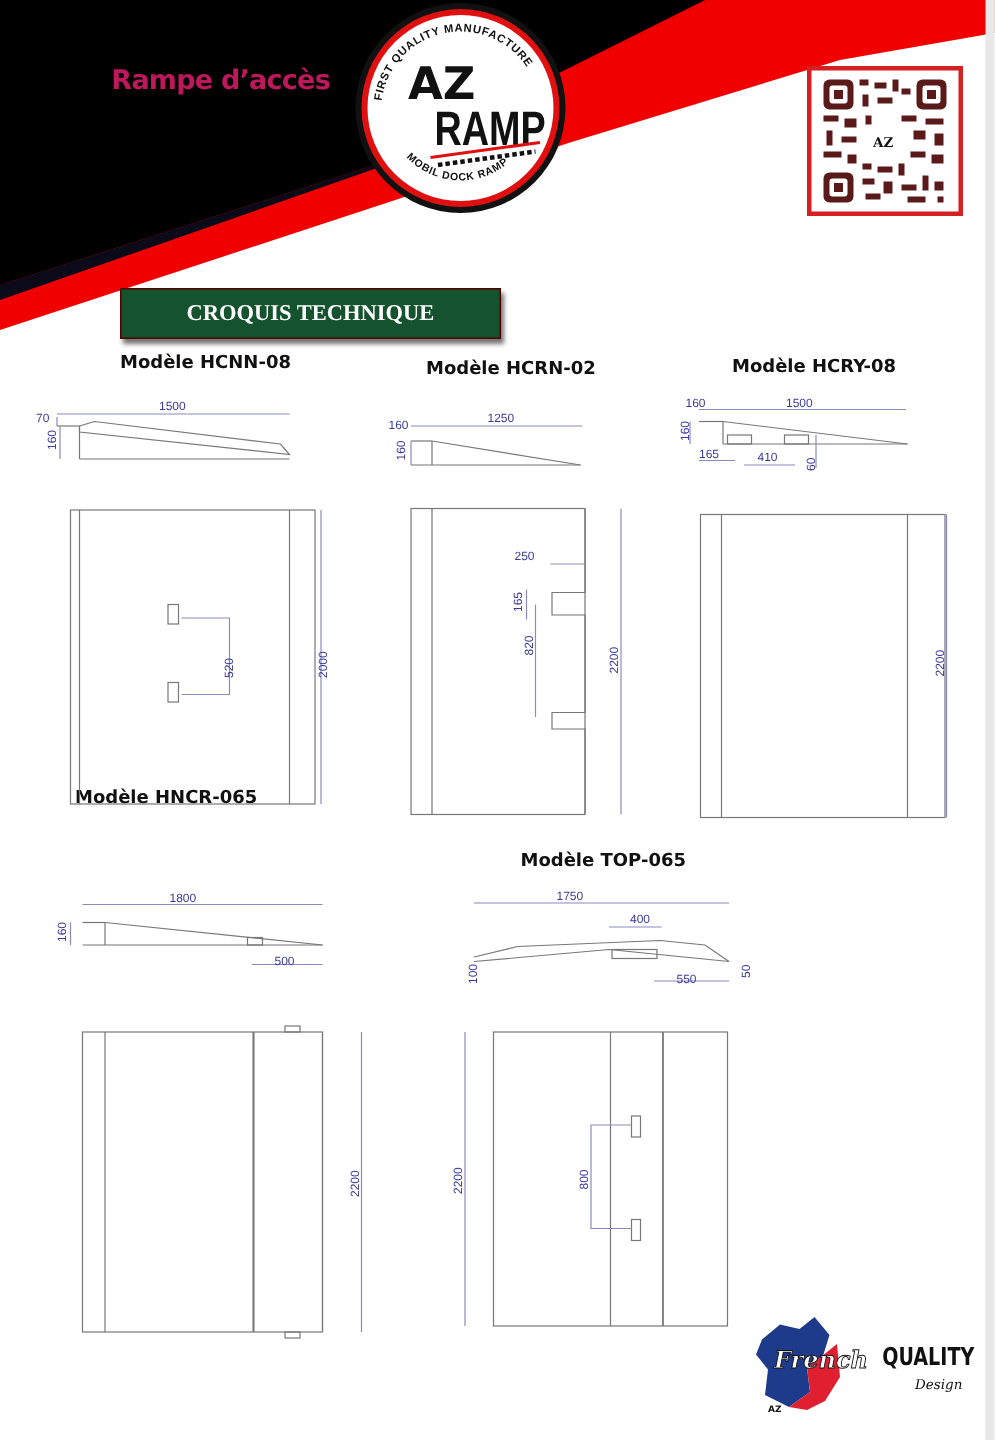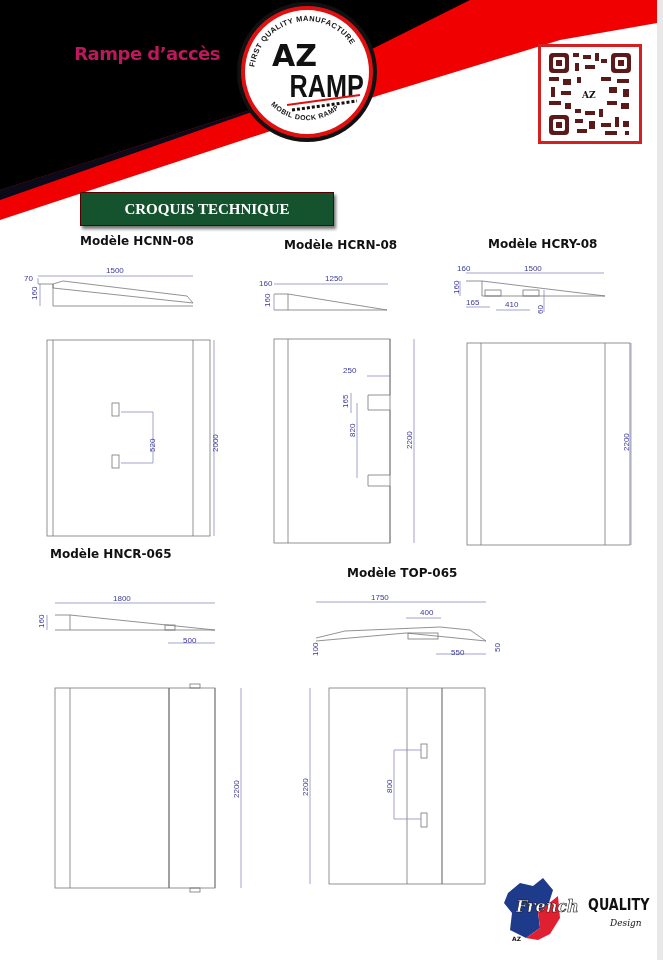--- a/index.html
+++ b/index.html
@@ -92,23 +92,23 @@
           <rect x="36" y="82" width="10" height="4"></rect>
         <rect x="64" y="84" width="12" height="4"></rect>
           <rect x="84" y="84" width="4" height="4"></rect>
       </g>
       <rect x="38" y="38" width="22" height="18" fill="#fff"></rect>
       <text x="41" y="51" font-size="9" font-weight="bold" fill="#111" font-family="DejaVu Serif, serif">AZ</text>
     </svg>
   </div>
 
   <div class="model-title" style="left:48px;top:234px;margin-left:32px;">Modèle HCNN-08</div>
-  <div class="model-title" style="left:284px;top:238px;">Modèle HCRN-08</div>
+  <div class="model-title" style="left:284px;top:238px;">Modèle HCRN-02</div>
   <div class="model-title" style="left:488px;top:237px;">Modèle HCRY-08</div>
-  <div class="model-title" style="left:50px;top:547px;">Modèle HNCR-065</div>
+  <div class="model-title" style="left:50px;top:524px;">Modèle HNCR-065</div>
   <div class="model-title" style="left:347px;top:566px;">Modèle TOP-065</div>
 
   <svg class="drawing" style="left:0;top:0;" width="663" height="960">
     <g stroke="#777" stroke-width="0.8" fill="none">
 
       <line x1="38" y1="276" x2="193" y2="276" stroke="#8a8ac0"></line>
       <line x1="38" y1="278" x2="38" y2="284" stroke="#8a8ac0"></line>
       <line x1="38" y1="284" x2="53" y2="284"></line>
       <path d="M53,284 L63,281 L187,296 L193,303 L53,288 Z"></path>
       <line x1="53" y1="284" x2="53" y2="306"></line>

